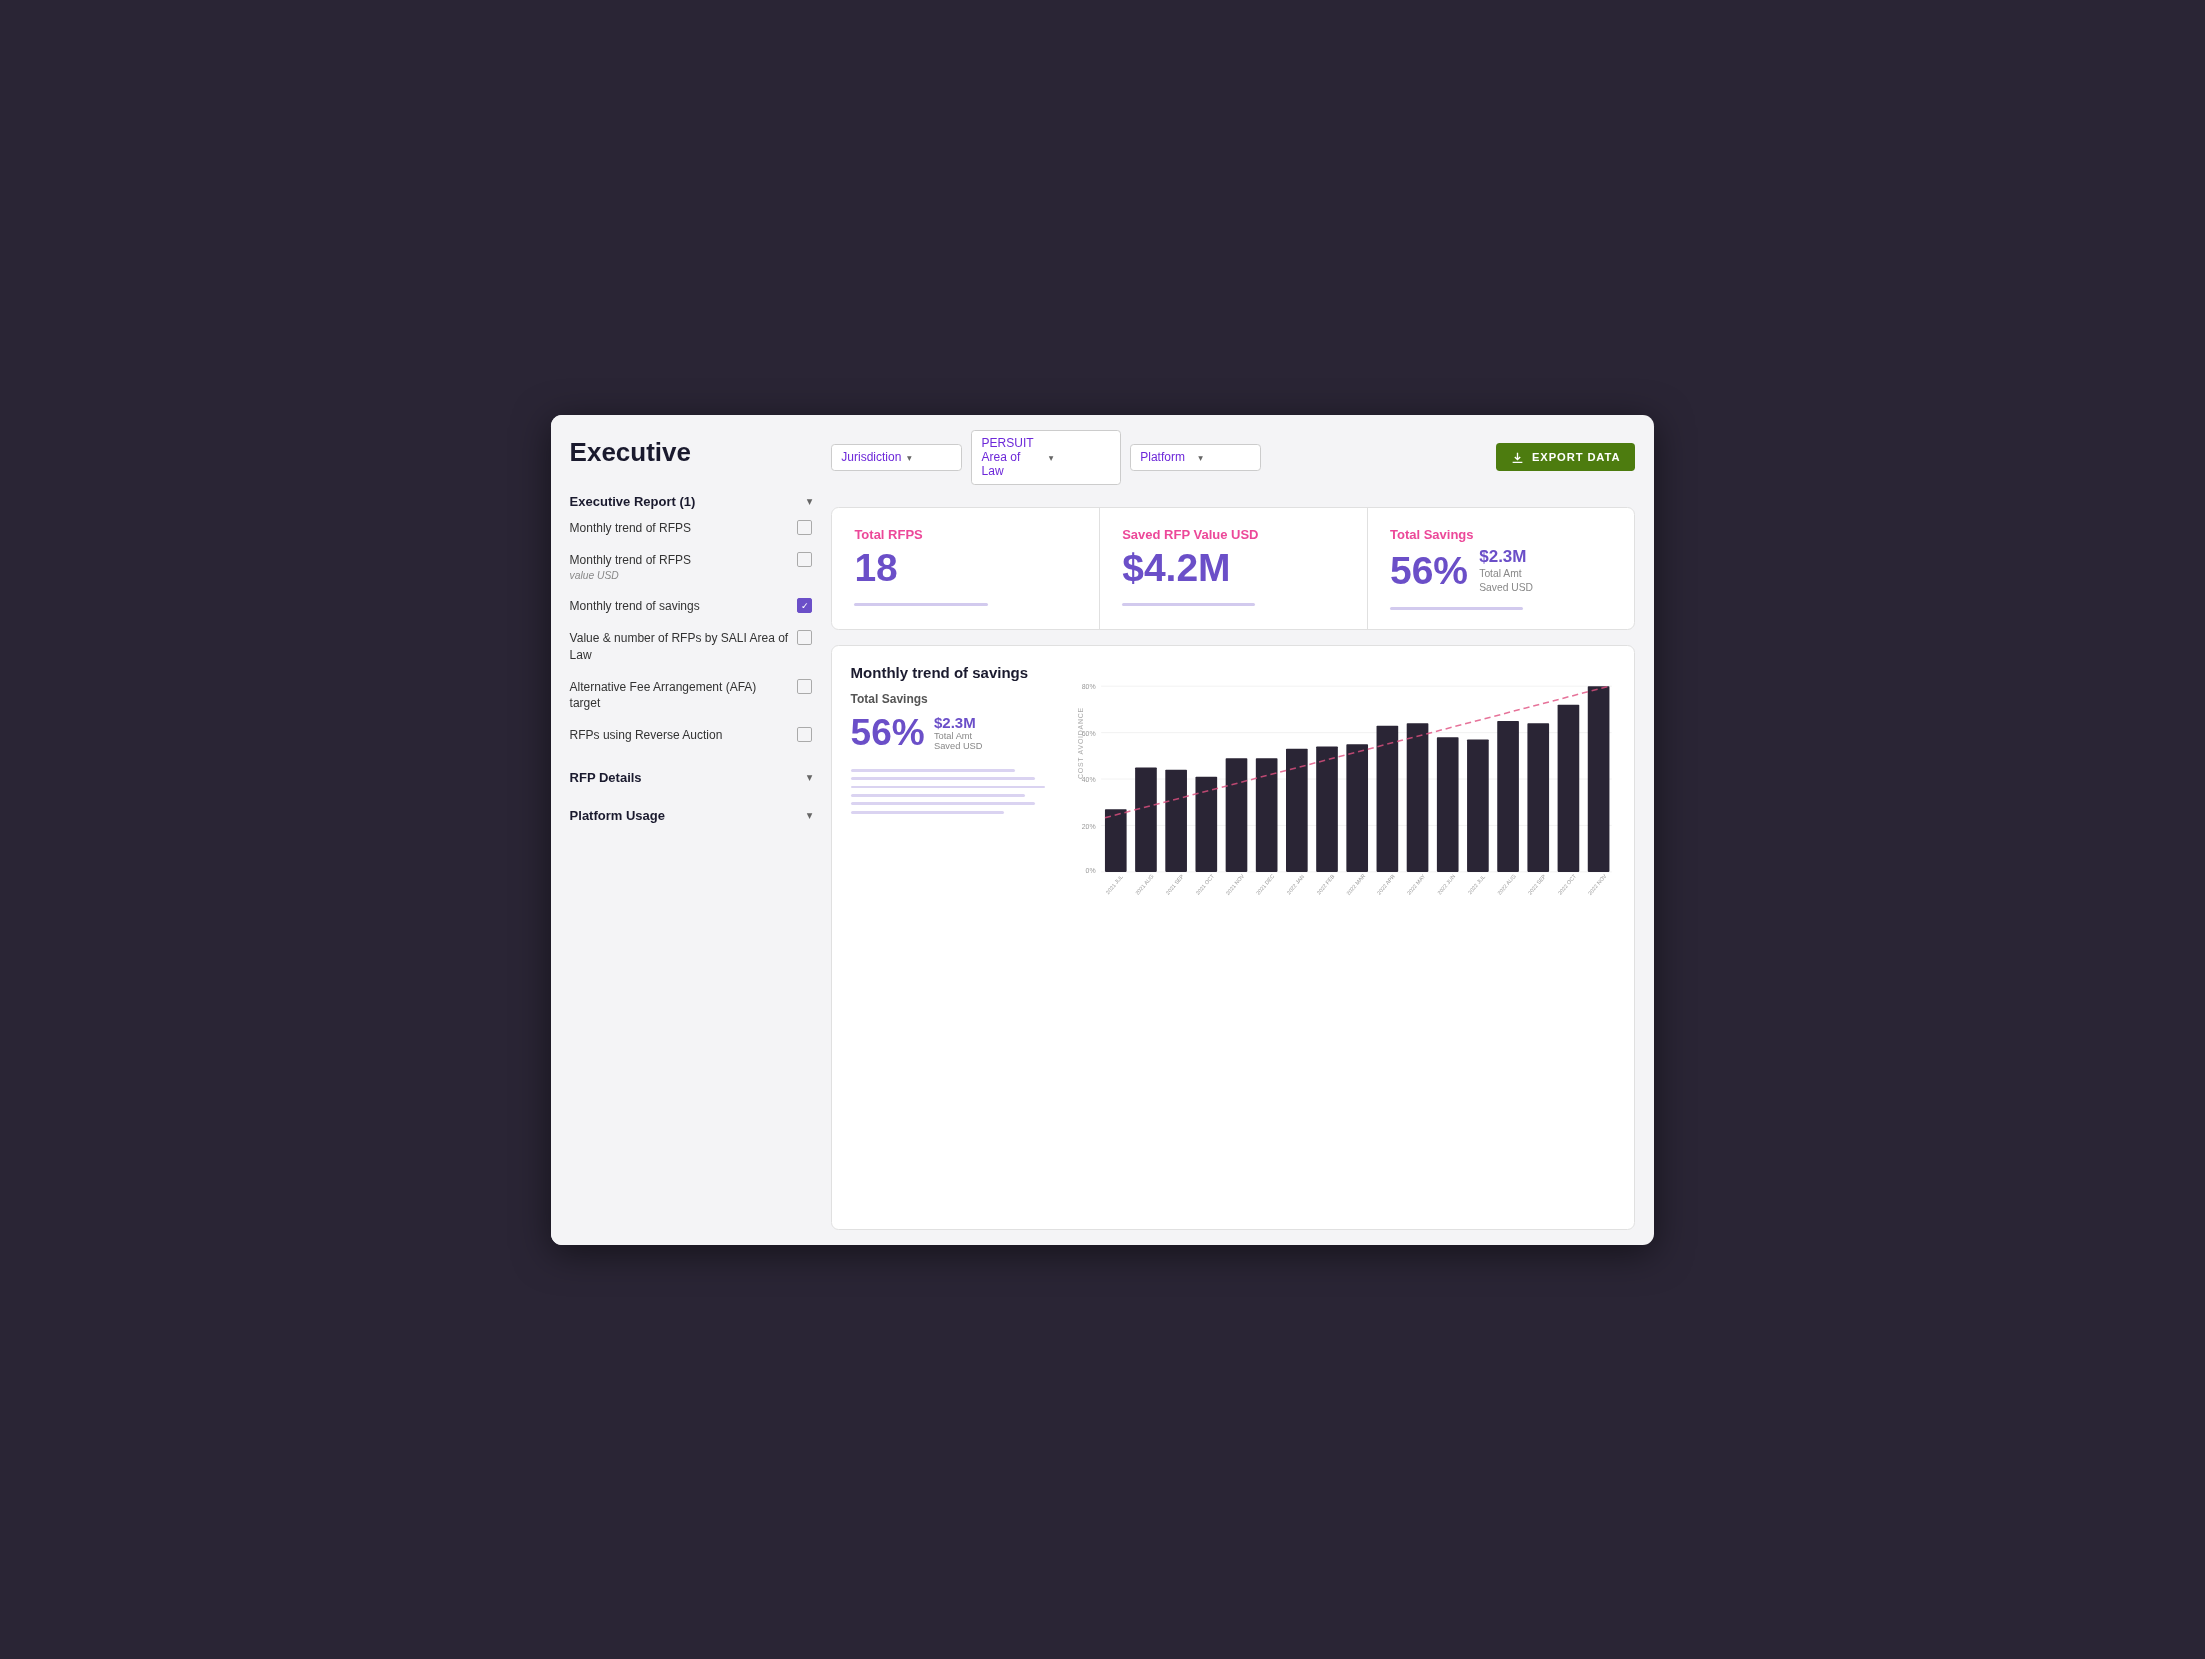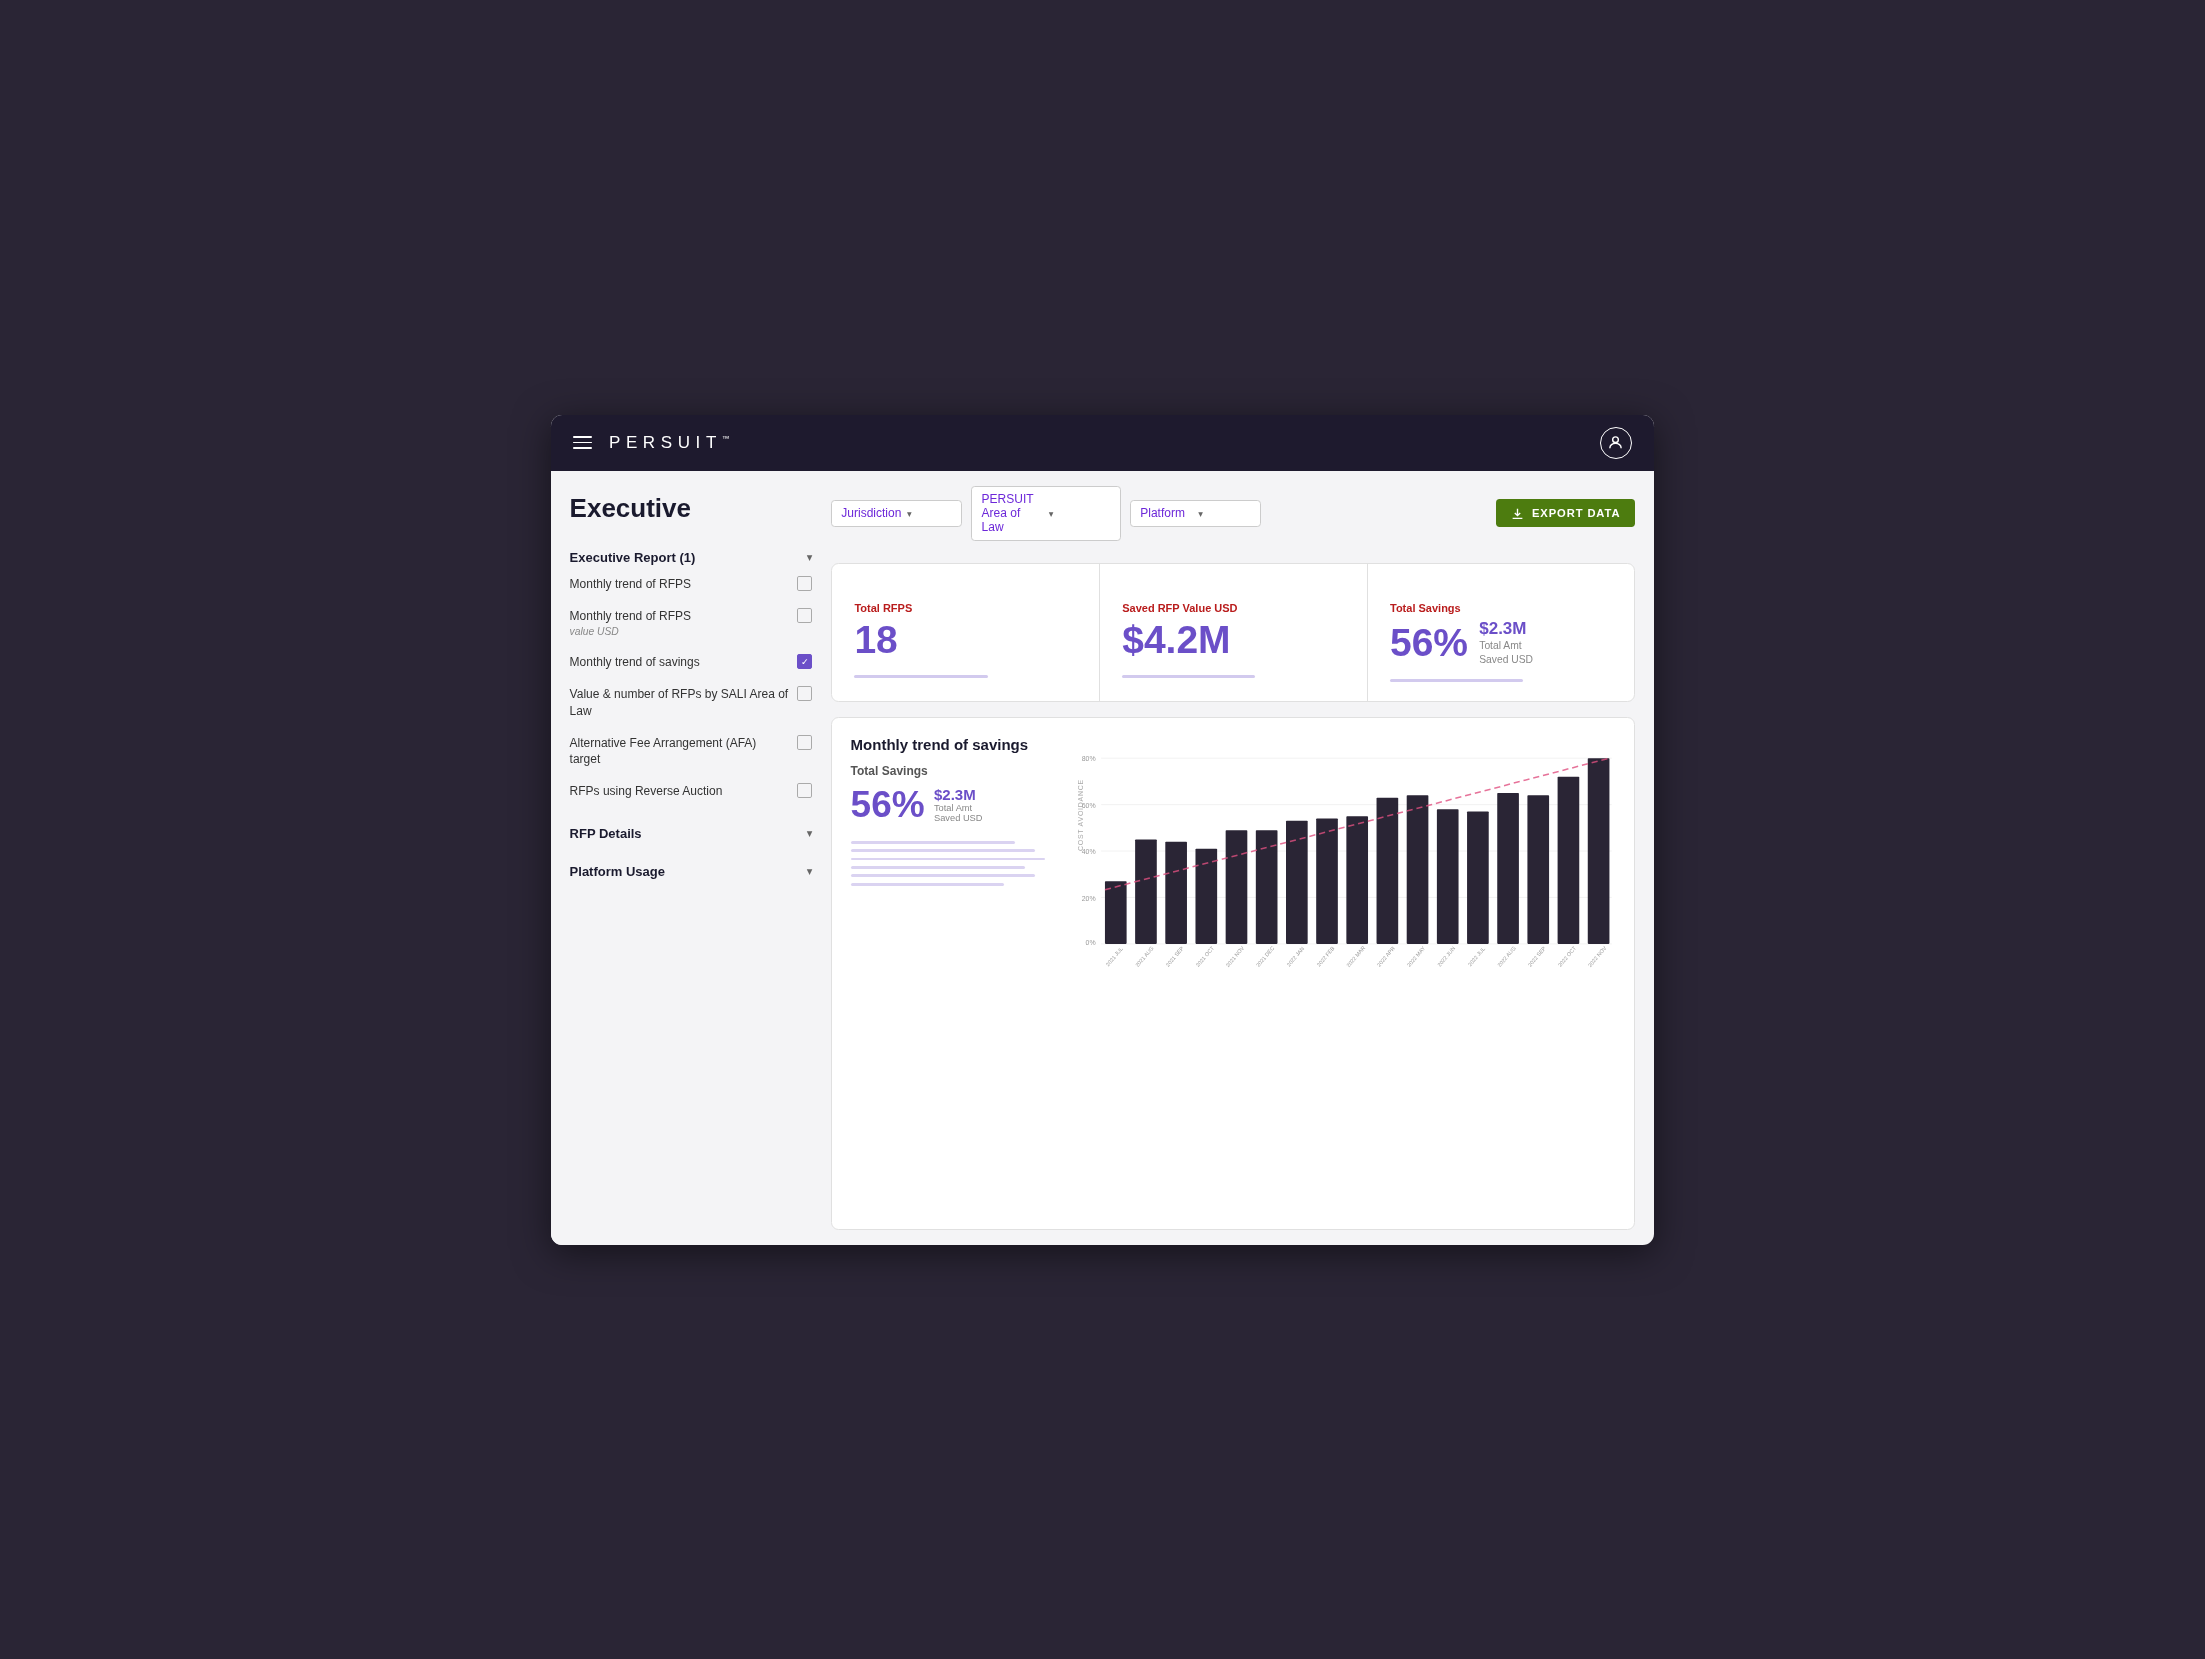--- a/index.html
+++ b/index.html
@@ -42,21 +42,21 @@
     .header-bar { display: flex; align-items: center; gap: 9.3px; padding: 0 0 7.5px 0; }
     .filter-select { display: flex; align-items: center; background: #fff; border: 1.4px solid #ccc; border-radius: 3.7px; padding: 5.6px 9.3px; font-size: 12px; color: #555; cursor: pointer; min-width: 131px; gap: 5.6px; }
     .filter-select span { flex: 1; color: #6d28d9; }
     .filter-select .arrow { color: #666; font-size: 9.3px; }
     .export-btn { display: flex; align-items: center; gap: 7.5px; background: #4d7c0f; color: #fff; border: none; border-radius: 3.7px; padding: 7.5px 15px; font-size: 11.2px; font-weight: 700; letter-spacing: 0.9px; cursor: pointer; margin-left: auto; text-transform: uppercase; }
 
     
     .kpi-row { display: flex; background: #fff; border-radius: 7.5px; overflow: hidden; border: 0.9px solid #e0e0e0; }
     .kpi-card { flex: 1; padding: 18.6px 22.4px; border-right: 0.9px solid #e0e0e0; }
     .kpi-card:last-child { border-right: none; }
-    .kpi-label { font-size: 11px; font-weight: 600; color: #b91c1c; margin-bottom: 5.6px; margin-top: 19px; }
+    .kpi-label { font-size: 13px; font-weight: 600; color: #ec4899; margin-bottom: 5.6px; }
     .kpi-value { font-size: 39px; font-weight: 700; color: #6b4fc8; line-height: 1.1; }
     .kpi-value-row { display: flex; align-items: center; gap: 11.2px; }
     .kpi-value-large { font-size: 39px; font-weight: 700; color: #6b4fc8; }
     .kpi-value-sub { display: flex; flex-direction: column; }
     .kpi-value-sub .amount { font-size: 17px; font-weight: 700; color: #6b4fc8; }
     .kpi-value-sub .desc { font-size: 10.3px; color: #888; line-height: 1.3; }
     .kpi-divider { width: 60%; height: 2.8px; background: #6b4fc8; border-radius: 1.9px; margin-top: 13px; opacity: 0.3; }
 
     
     .exec-report-title { font-size: 20.5px; font-weight: 700; color: #1a1a2e; margin-top: 3.7px; }
@@ -86,38 +86,20 @@
     svg.bar-chart { width: 100%; height: 261px; }
     .axis-label { font-size: 9px; fill: #999; }
 
     
   </style>
 </head>
 <body>
 
 <div class="app-shell">
 
-  <nav class="top-nav">
-    <div class="nav-left">
-      <div class="hamburger">
-        <span></span>
-          <span></span>
-          <span></span>
-      </div>
-      <div class="logo">
-        <span>PERSUIT</span><sup>™</sup>
-      </div>
-    </div>
-    <div class="user-icon">
-      <svg width="17" height="17" viewBox="0 0 24 24" fill="none" stroke="white" stroke-width="2">
-        <circle cx="12" cy="8" r="4"></circle>
-        <path d="M4 20c0-4 3.6-7 8-7s8 3 8 7"></path>
-      </svg>
-    </div>
-  </nav>
 
   <div class="main-content">
 
     <aside class="sidebar">
       <h1 class="page-title">Executive</h1>
 
       <div class="sidebar-section">
         <div class="sidebar-section-header">
           <span class="sidebar-section-title">Executive Report (1)</span>
           <span class="chevron-icon">▾</span>

